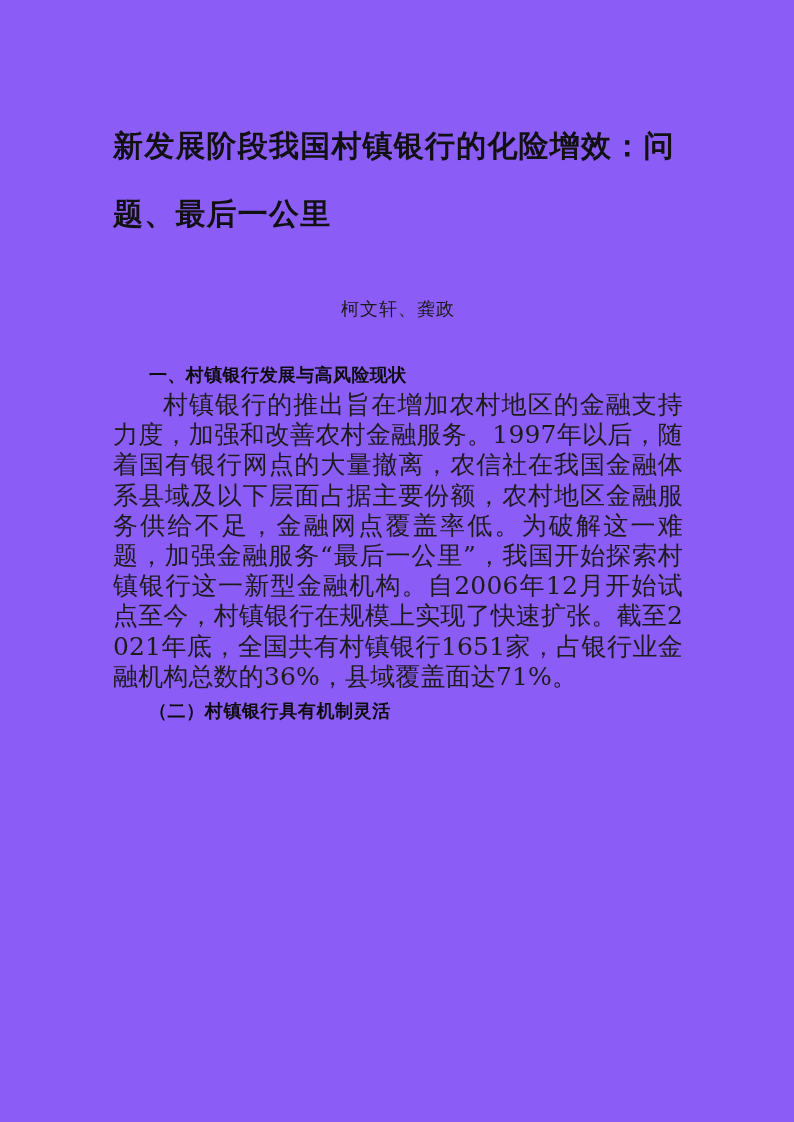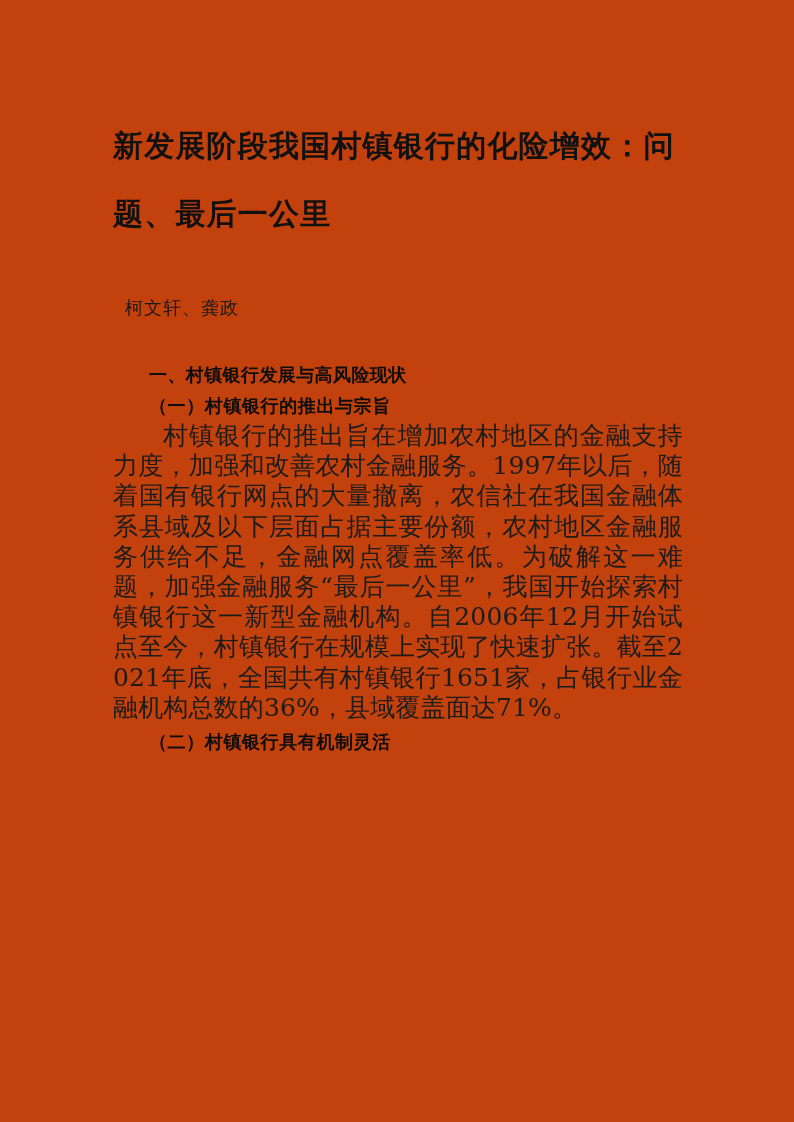--- a/index.html
+++ b/index.html
@@ -16,21 +16,21 @@
     color: #000000;
     -webkit-font-smoothing: none;
   }
 
   .page {
     position: absolute;
     left: 0;
     top: 0;
     width: 794px;
     height: 1122px;
-    background: #c2410c;
+    background: #8b5cf6;
   }
 
   .content {
     position: absolute;
     left: 113px;
     top: 0;
     width: 570px;
   }
 
   
@@ -44,28 +44,28 @@
     letter-spacing: 1.2px;
     color: #111111;
     text-align: justify;
     text-align-last: left;
     word-break: break-all;
   }
   .title-spacer { height: 112px; }
 
   
   .author-line {
-    margin: 12px;
+    margin: 18px;
     padding: 0;
     margin-top: 48px;
-    font-family: Liberation Mono, monospace;
+    font-family: Liberation Sans, sans-serif;
     font-size: 18px;
     line-height: 26px;
     letter-spacing: 1px;
-    text-align: left;
+    text-align: center;
     color: #1a1a1a;
   }
 
   
   .h-section {
     margin: 0;
     padding: 0;
     margin-top: 38px;
     text-indent: 2em;
     font-family: "DejaVu Sans", "Liberation Sans", sans-serif;
@@ -111,21 +111,20 @@
 
     <div class="title-spacer"></div>
 
     <h1 class="doc-title">新发展阶段我国村镇银行的化险增效：问</h1>
     <h1 class="doc-title">题、最后一公里</h1>
 
     <p class="author-line">柯文轩、龚政</p>
 
     <h2 class="h-section">一、村镇银行发展与高风险现状</h2>
 
-    <h3 class="h-sub">（一）村镇银行的推出与宗旨</h3>
 
     <p class="para">村镇银行的推出旨在增加农村地区的金融支持力度，加强和改善农村金融服务。1997年以后，随着国有银行网点的大量撤离，农信社在我国金融体系县域及以下层面占据主要份额，农村地区金融服务供给不足，金融网点覆盖率低。为破解这一难题，加强金融服务“最后一公里”，我国开始探索村镇银行这一新型金融机构。自2006年12月开始试点至今，村镇银行在规模上实现了快速扩张。截至2021年底，全国共有村镇银行1651家，占银行业金融机构总数的36%，县域覆盖面达71%。</p>
 
 
     <h3 class="h-sub spaced">（二）村镇银行具有机制灵活</h3>
 
 
   </div>
 </div>
 

